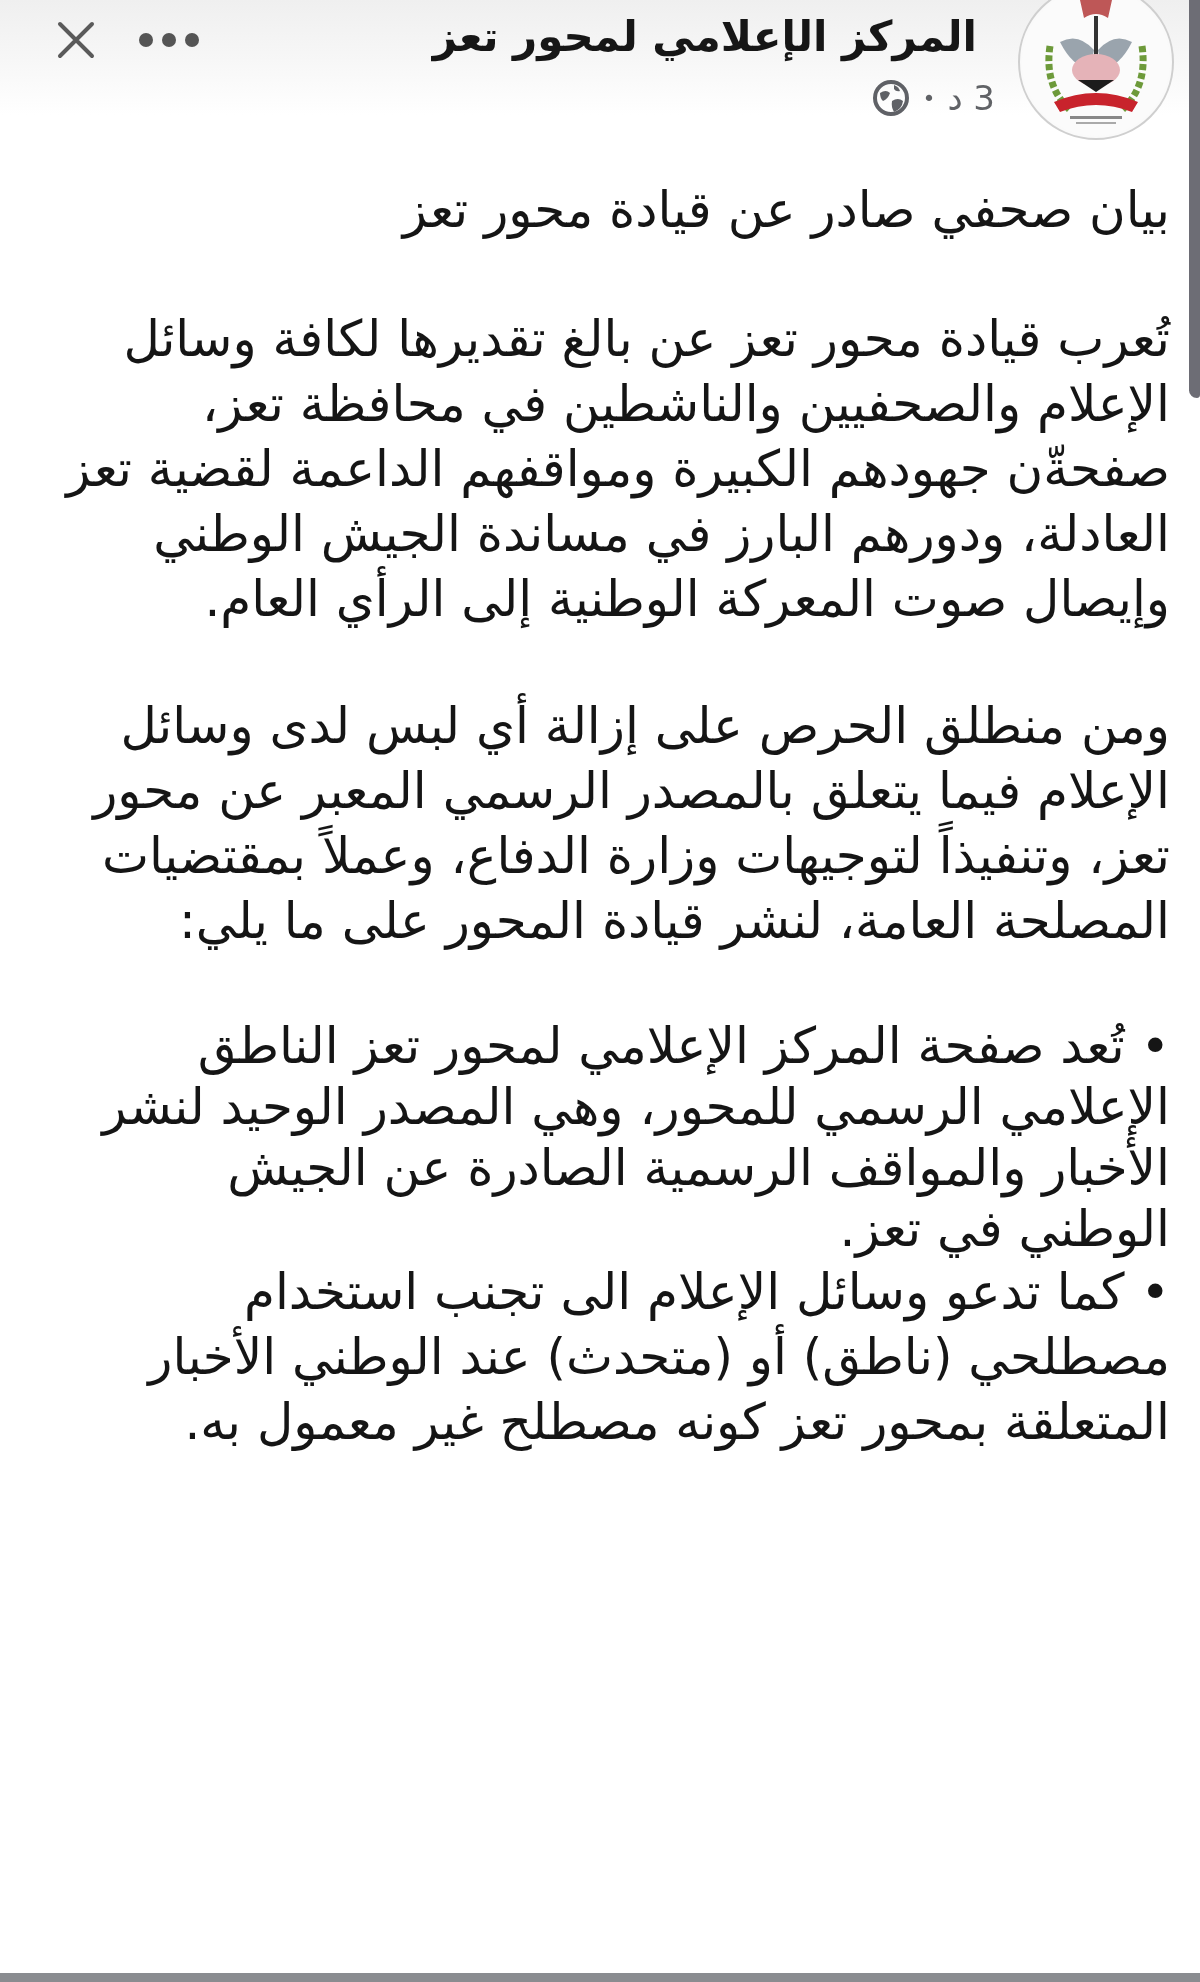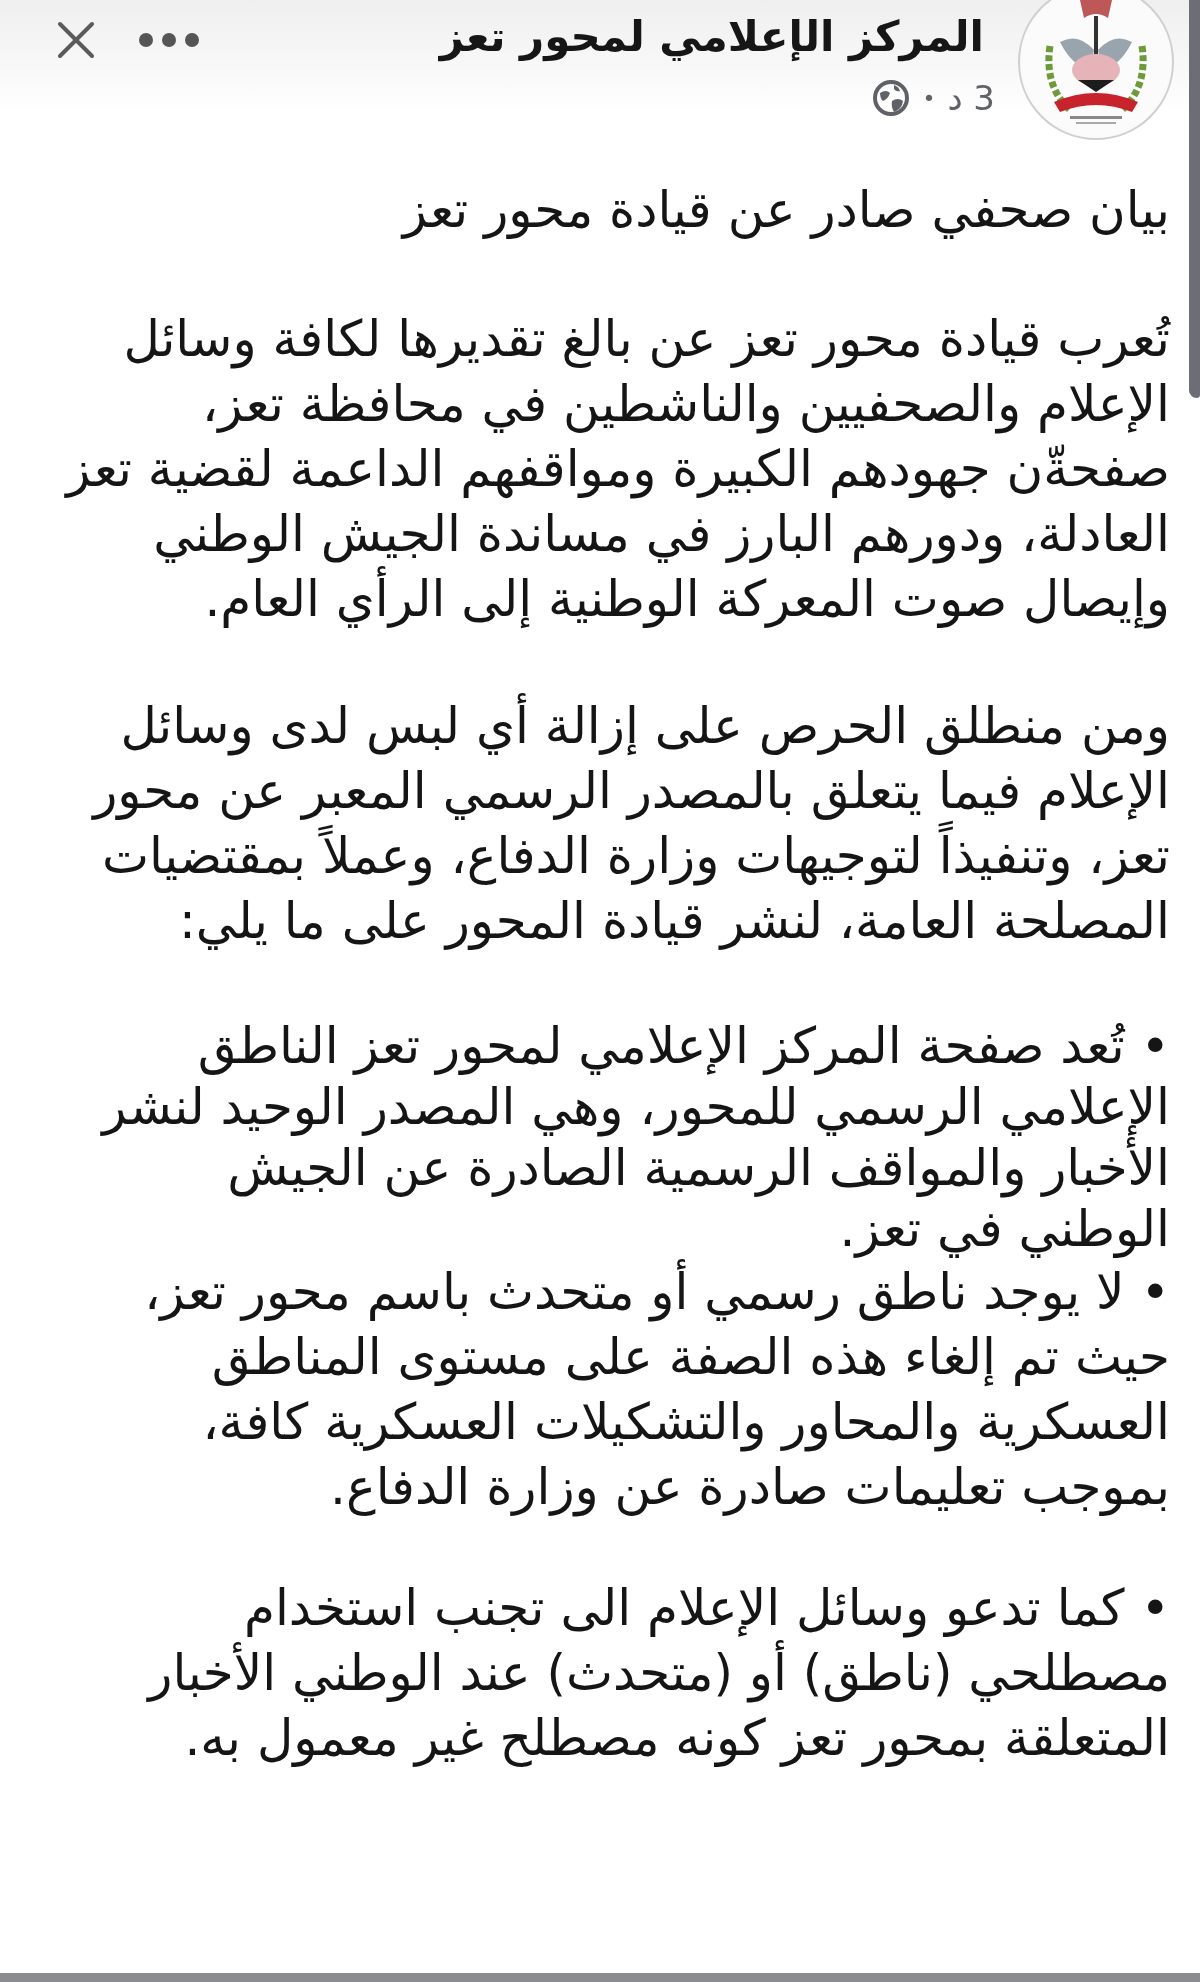--- a/index.html
+++ b/index.html
@@ -20,21 +20,21 @@
   .more-btn {
     position: absolute; left: 136px; top: 22px; width: 72px; height: 36px;
     cursor: pointer;
   }
   .avatar {
     position: absolute; left: 1018px; top: -16px; width: 156px; height: 156px;
     border-radius: 50%; border: 2px solid #cfcfcf; background: #fafafa;
     overflow: hidden; box-sizing: border-box; cursor: pointer;
   }
   .page-name {
-    position: absolute; right: 216px; top: 12px;
+    position: absolute; right: 223px; top: 12px;
     font-size: 42px; font-weight: bold; direction: rtl; white-space: nowrap;
     color: #161616; letter-spacing: -0.5px; cursor: pointer;
   }
   .meta {
     position: absolute; right: 205px; top: 76px; height: 44px;
     display: flex; flex-direction: row-reverse; align-items: center; gap: 12px;
     color: #606266; font-size: 34px; direction: ltr;
   }
   .meta .time { direction: rtl; }
   .meta .sep { font-size: 22px; }
@@ -110,17 +110,16 @@
   </div>
 </div>
 
 <div class="scrollbar"></div>
 
 <div class="post">
   <p class="title">بيان صحفي صادر عن قيادة محور تعز</p>
   <p class="para">تُعرب قيادة محور تعز عن بالغ تقديرها لكافة وسائل الإعلام والصحفيين والناشطين في محافظة تعز، صفحةّن جهودهم الكبيرة ومواقفهم الداعمة لقضية تعز العادلة، ودورهم البارز في مساندة الجيش الوطني وإيصال صوت المعركة الوطنية إلى الرأي العام.</p>
   <p class="para">ومن منطلق الحرص على إزالة أي لبس لدى وسائل الإعلام فيما يتعلق بالمصدر الرسمي المعبر عن محور تعز، وتنفيذاً لتوجيهات وزارة الدفاع، وعملاً بمقتضيات المصلحة العامة، لنشر قيادة المحور على ما يلي:</p>
   <p class="bullet tight">• تُعد صفحة المركز الإعلامي لمحور تعز الناطق الإعلامي الرسمي للمحور، وهي المصدر الوحيد لنشر الأخبار والمواقف الرسمية الصادرة عن الجيش الوطني في تعز.</p>
-  <p class="bullet gap">• لا يوجد ناطق رسمي أو متحدث باسم محور تعز، حيث تم إلغاء هذه الصفة على مستوى المناطق العسكرية والمحاور والتشكيلات العسكرية كافة، بموجب تعليمات صادرة عن وزارة الدفاع.</p>
   <p class="bullet">• كما تدعو وسائل الإعلام الى تجنب استخدام مصطلحي (ناطق) أو (متحدث) عند الوطني الأخبار المتعلقة بمحور تعز كونه مصطلح غير معمول به.</p>
 </div>
 
 <div class="bottom-bar"></div>
 
 </body></html>

